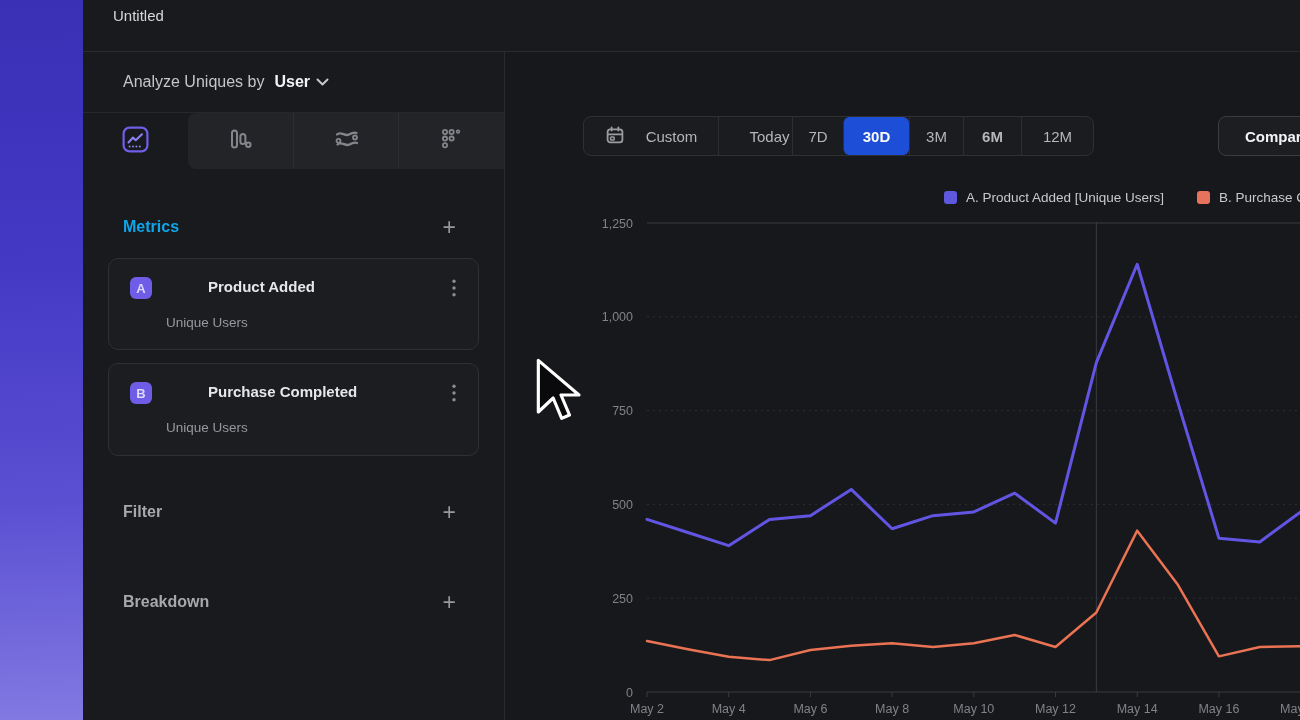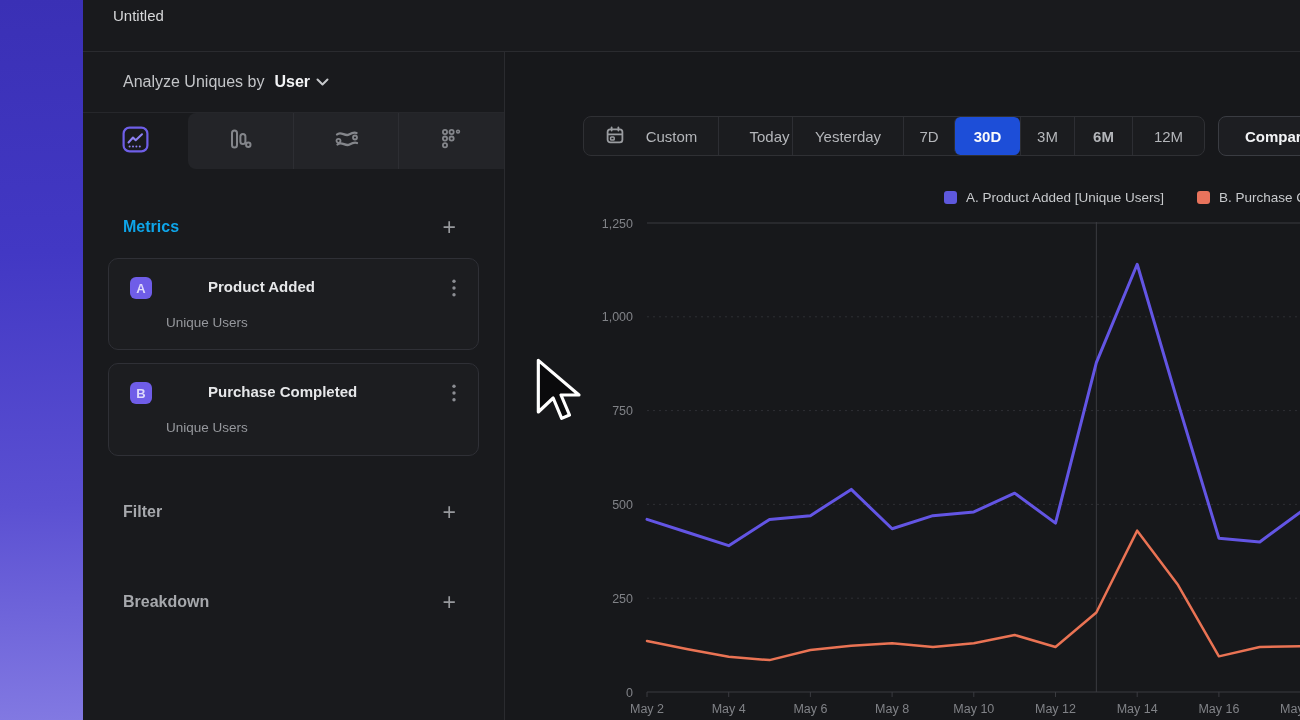--- a/index.html
+++ b/index.html
@@ -197,23 +197,20 @@
               <line x1="2.6" y1="9.3" x2="17.4" y2="9.3" stroke="#9a9ca0" stroke-width="1.8"></line>
               <line x1="6.6" y1="2.4" x2="6.6" y2="5.6" stroke="#9a9ca0" stroke-width="1.8" stroke-linecap="round"></line>
               <line x1="13.4" y1="2.4" x2="13.4" y2="5.6" stroke="#9a9ca0" stroke-width="1.8" stroke-linecap="round"></line>
               <rect x="5.6" y="12" width="3.6" height="3" rx="0.8" fill="none" stroke="#9a9ca0" stroke-width="1.5"></rect>
             </svg>
           </span>
           <span>Custom</span>
         </div>
         <div class="seg seg-1">
             <span>Today</span>
-          </div>
-        <div class="seg seg-2">
-            <span>Yesterday</span>
           </div>
         <div class="seg seg-3">
             <span>7D</span>
           </div>
         <div class="seg seg-4 active">
             <span>30D</span>
           </div>
         <div class="seg seg-5">
             <span>3M</span>
           </div>

